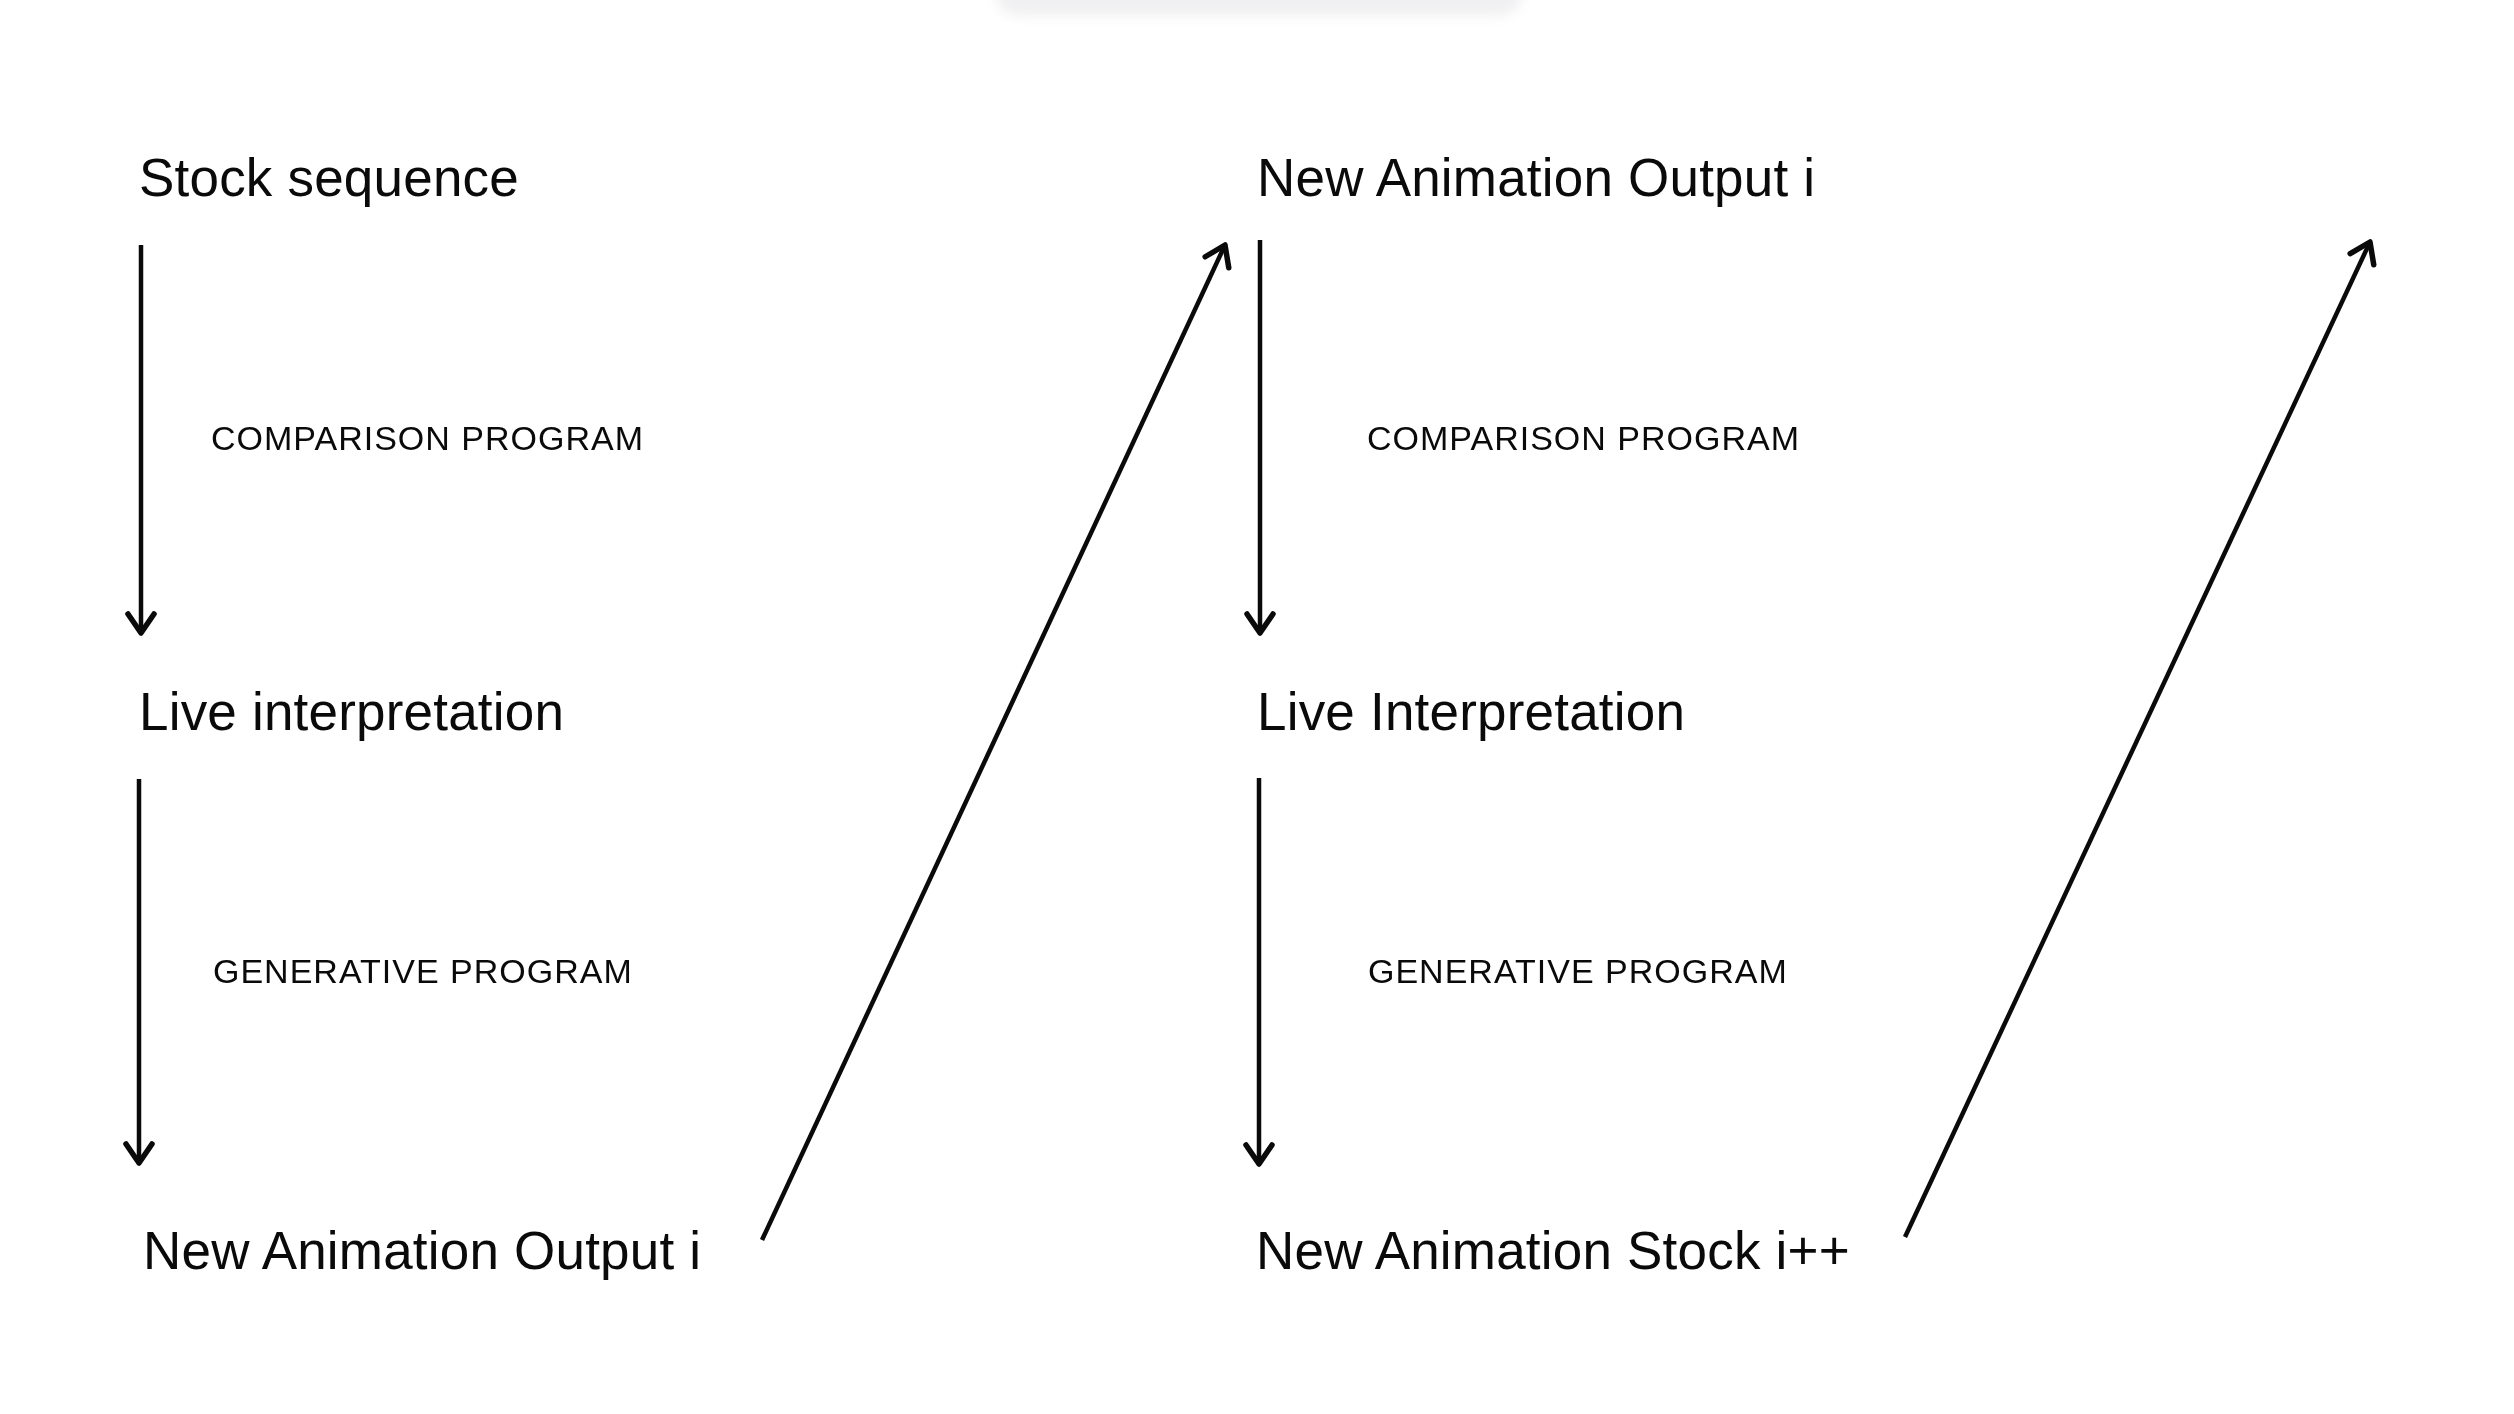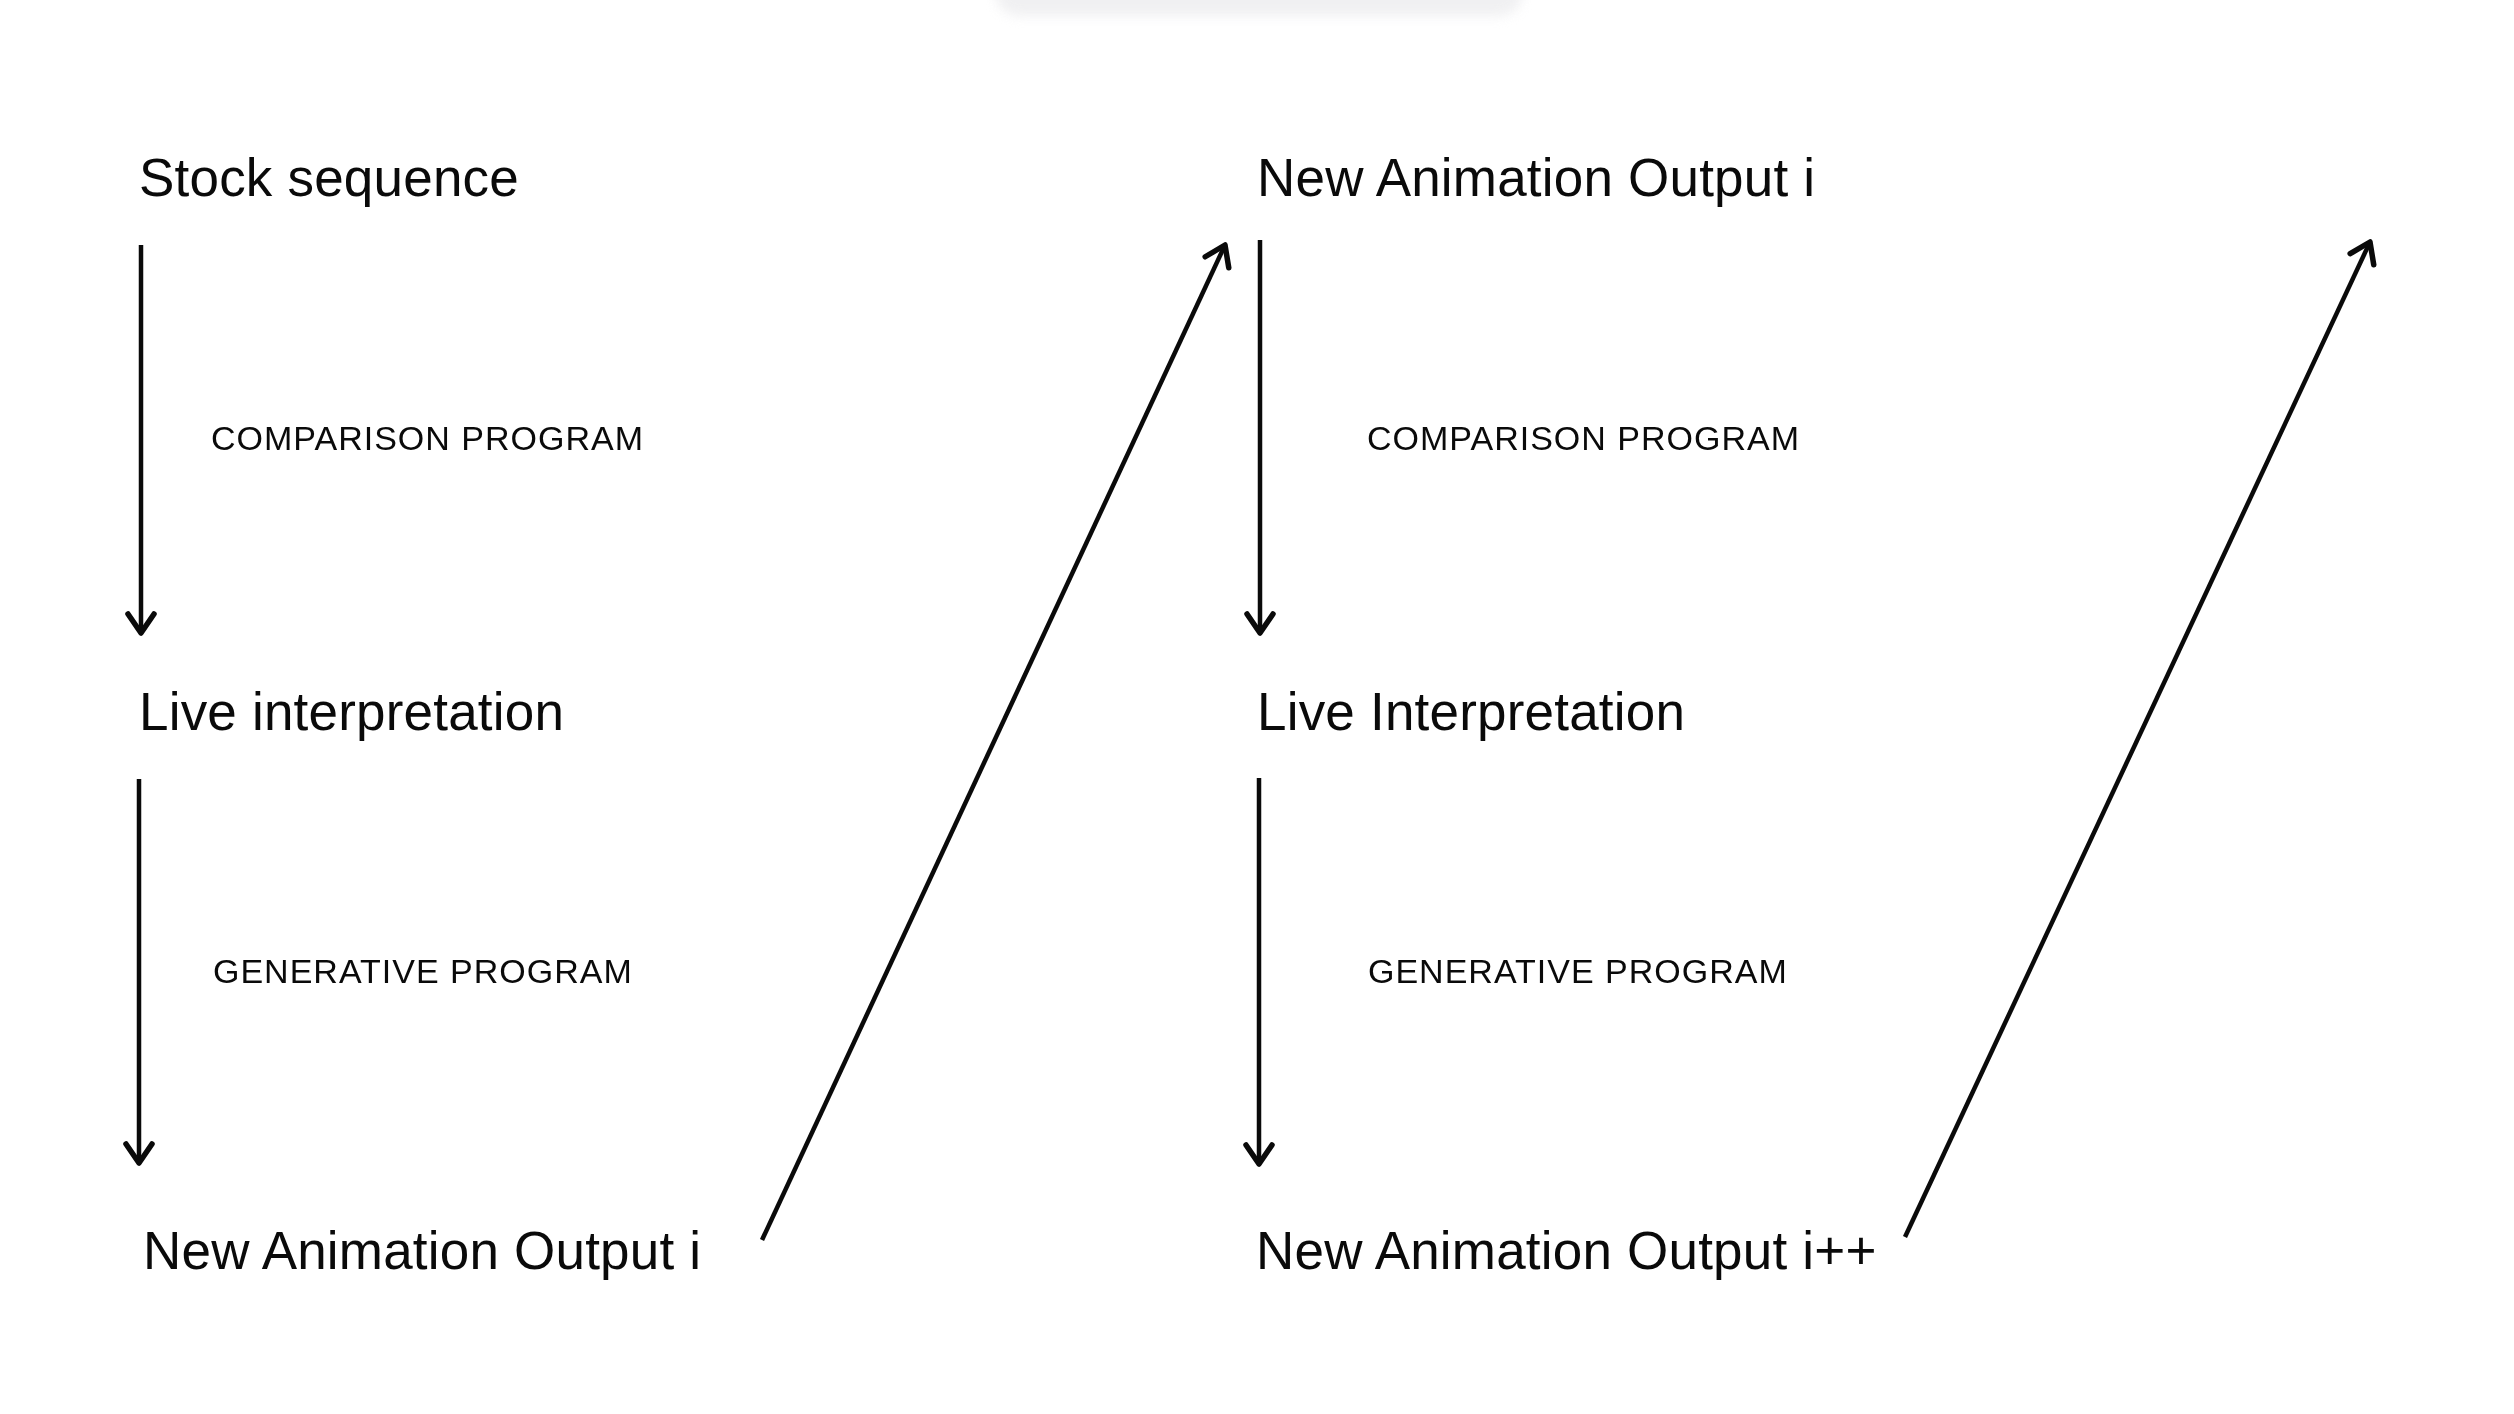--- a/index.html
+++ b/index.html
@@ -91,15 +91,15 @@
   <div class="node c1-top">Stock sequence</div>
   <div class="step-label c1-step1">COMPARISON PROGRAM</div>
   <div class="node c1-mid">Live interpretation</div>
   <div class="step-label c1-step2">GENERATIVE PROGRAM</div>
   <div class="node c1-bottom">New Animation Output i</div>
 
   <div class="node c2-top">New Animation Output i</div>
   <div class="step-label c2-step1">COMPARISON PROGRAM</div>
   <div class="node c2-mid">Live Interpretation</div>
   <div class="step-label c2-step2">GENERATIVE PROGRAM</div>
-  <div class="node c2-bottom">New Animation Output i++</div>
+  <div class="node c2-bottom">New Animation Stock i++</div>
 
 </div>
 
 </body></html>

